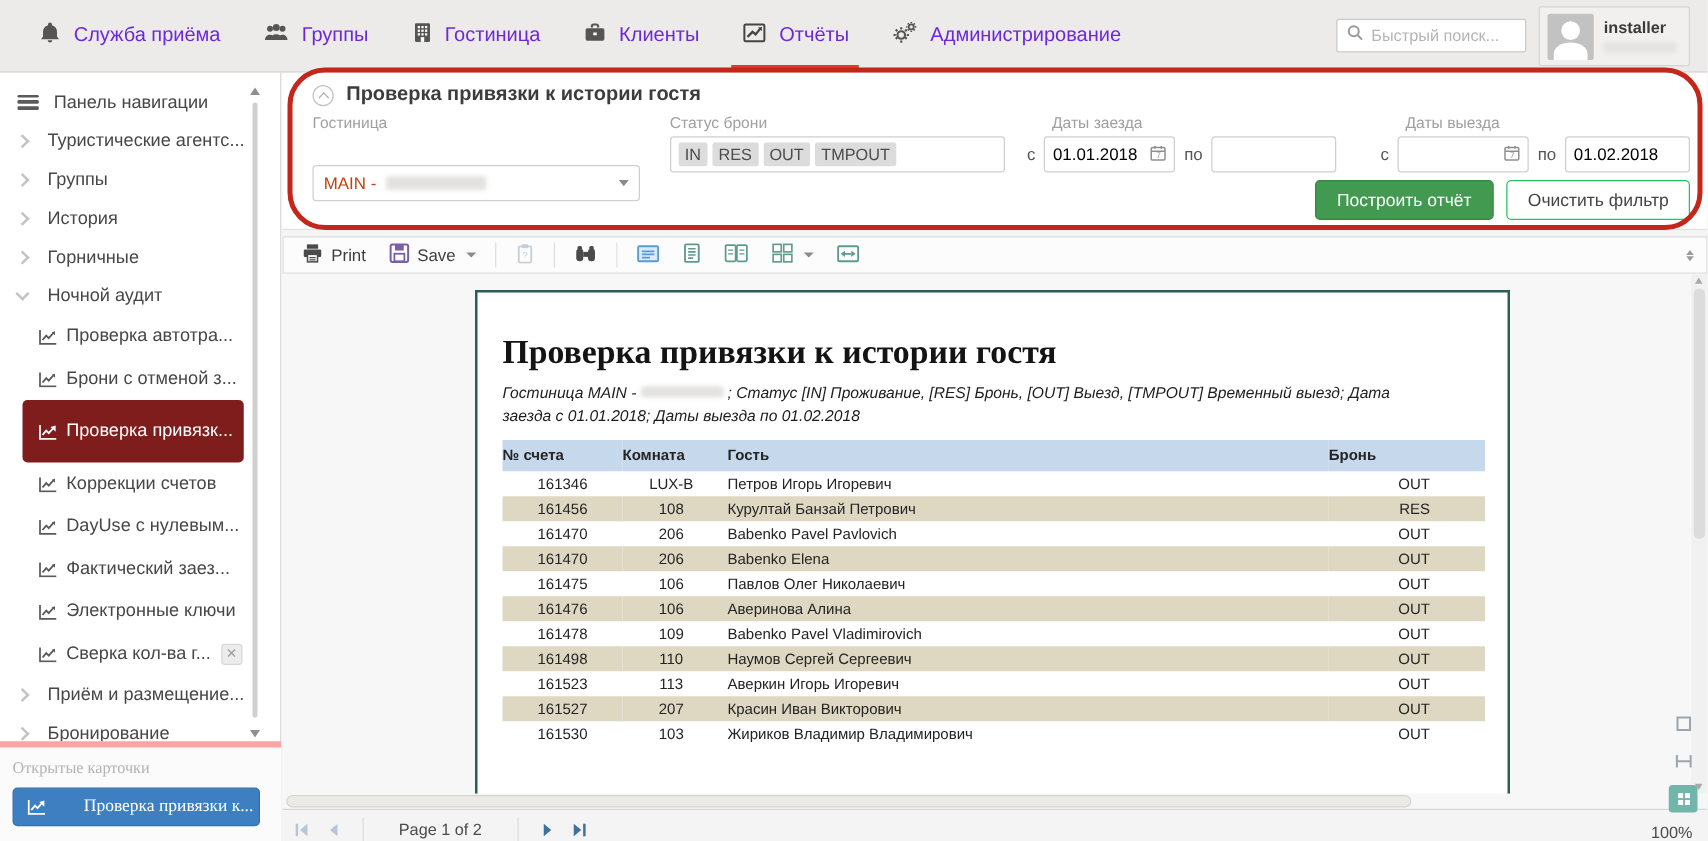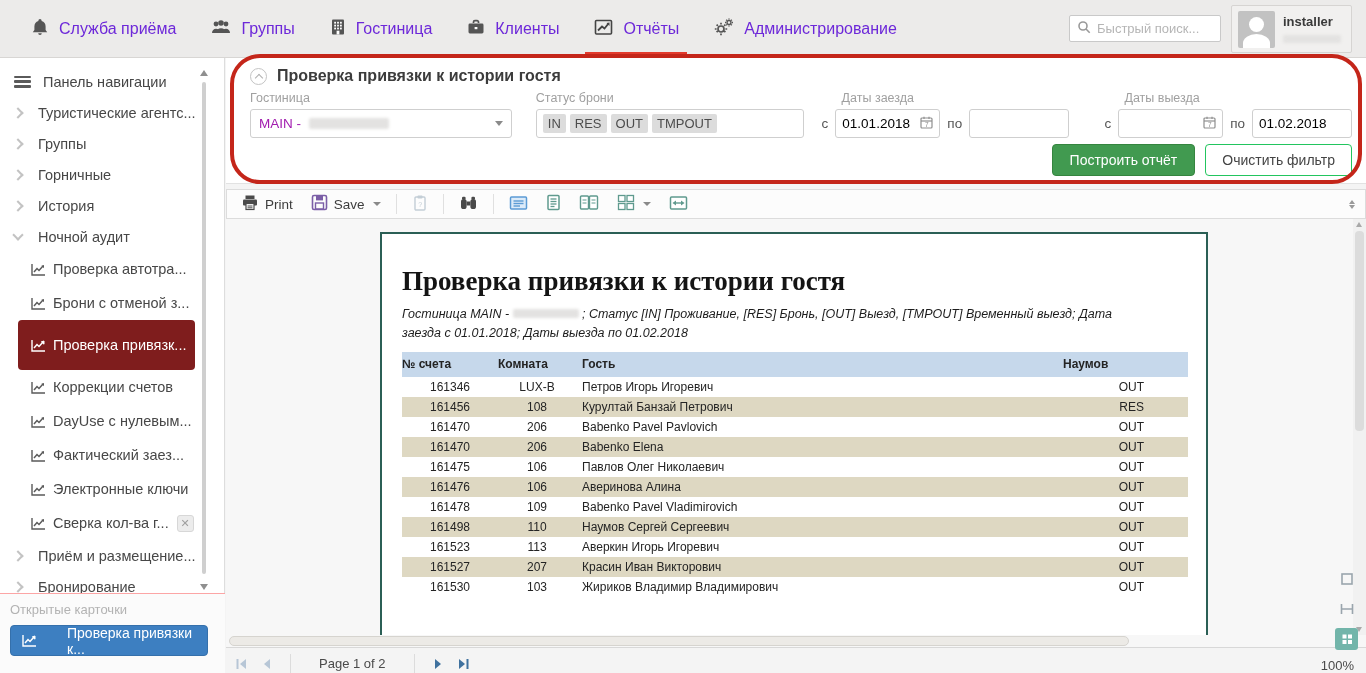--- a/index.html
+++ b/index.html
@@ -37,38 +37,38 @@
   .lvl2 { padding-left:30px; height:34px; }
   .chart-ico { margin-right:7px; flex:0 0 auto; display:inline-flex; }
   .side-item.selected { background:#7f1d1d; color:#fff; border-radius:4px; margin:0 30px 0 18px; padding-left:12px; height:50px; }
   .side-item.selected .chart-ico svg * { stroke:#fff; }
   .close-chip { margin-left:8px; width:17px; height:17px; background:#ececec; border:1px solid #d7d7d7; border-radius:3px; color:#9f9f9f; font-size:11px; line-height:15px; text-align:center; }
   .side-scroll { position:absolute; right:16px; top:12px; width:8px; height:520px; }
   .side-scroll .arr-u, .side-scroll .arr-d { position:absolute; left:0; width:0; height:0; border-left:4px solid transparent; border-right:4px solid transparent; }
   .side-scroll .arr-u { top:0; border-bottom:6px solid #8f8f8f; }
   .side-scroll .arr-d { bottom:0; border-top:6px solid #8f8f8f; }
   .side-scroll .thumb { position:absolute; left:2px; top:12px; width:4px; height:492px; background:#cfcfcf; border-radius:2px; }
-  .opencards { position:absolute; left:0; bottom:0; width:225px; height:80px; border-top:1px solid #fca5a5; background:#fbfbfb; padding:8px 0 0 10px; }
+  .opencards { position:absolute; left:0; bottom:0; width:225px; height:80px; border-top:5px solid #fca5a5; background:#fbfbfb; padding:8px 0 0 10px;font-family:Liberation Serif, serif; }
   .opencards-label { font-size:13px; color:#b3b3b3; margin-bottom:8px; }
   .opencard-btn { display:flex; align-items:center; gap:23px; width:198px; height:31px; background:#3d7fc1; border:1px solid #3570ab; border-radius:4px; color:#fff; font-size:14px; padding-left:10px; cursor:pointer; }
   .opencard-btn svg * { stroke:#fff; }
 
   
   .main { position:absolute; left:226px; top:58px; width:1140px; height:615px; }
 
   
   .filterpanel { position:relative; width:100%; height:126px; background:#fff; border-bottom:1px solid #e2e2e2; padding:9px 14px 0 24px; }
   .f-title-row { display:flex; align-items:center; gap:10px; margin-bottom:6px; }
   .collapse-ico { width:17px; height:17px; border:1.5px solid #c4c4c4; border-radius:50%; position:relative; }
   .collapse-ico::after { content:""; position:absolute; left:4.5px; top:6px; width:5px; height:5px; border-left:1.5px solid #b0b0b0; border-top:1.5px solid #b0b0b0; transform:rotate(45deg); }
   .f-title { font-size:16px; font-weight:bold; color:#3c3c3c; }
   .fields { display:flex; align-items:flex-start; }
   .fgroup { display:flex; flex-direction:column; }
   .flabel { font-size:12.5px; color:#a0a0a0; margin-bottom:4px; }
-  .selectbox { width:262px; height:29px; border:1px solid #cfcfcf; border-radius:3px; display:flex; align-items:center; padding:0 8px; font-size:13.5px; color:#a21caf; background:#fff; cursor:pointer; }
+  .selectbox { width:262px; height:29px; border:1px solid #cfcfcf; border-radius:3px; display:flex; align-items:center; padding:0 8px; font-size:13.5px; color:#c2410c; background:#fff; cursor:pointer;margin-top:23px; }
   .selectbox .caret { margin-left:auto; width:0; height:0; border-left:4px solid transparent; border-right:4px solid transparent; border-top:5px solid #8a8a8a; }
   .chipsbox { width:268px; height:29px; border:1px solid #cfcfcf; border-radius:3px; display:flex; align-items:center; gap:4px; padding:0 6px; background:#fff; }
   .chip { background:#dcdcdc; color:#4c4c4c; font-size:13px; padding:2px 5px; border-radius:2px; }
   .daterow { display:flex; align-items:center; gap:7px; }
   .prep { font-size:13.5px; color:#555; }
   .dinput { height:29px; border:1px solid #cfcfcf; border-radius:3px; display:flex; align-items:center; padding:0 6px; background:#fff; font-size:13.5px; color:#333; }
   .dinput input { border:none; outline:none; width:78px; font-size:13.5px; color:#000000; font-family:inherit; background:transparent; }
   .dinput.noicon input { width:86px; }
   .btnrow { position:absolute; right:14px; top:86px; display:flex; gap:10px; }
   .btn-green { background:#419a50; border:1px solid #35853f; color:#fff; font-size:14px; padding:7px 17px; border-radius:4px; cursor:pointer; font-family:inherit; }
@@ -226,25 +226,25 @@
       <div class="side-item">
           <span class="chev r"></span>
           <span class="lbl">Туристические агентс...</span>
         </div>
       <div class="side-item">
           <span class="chev r"></span>
           <span class="lbl">Группы</span>
         </div>
       <div class="side-item">
           <span class="chev r"></span>
+          <span class="lbl">История</span>
+        </div>
+      <div class="side-item">
+          <span class="chev r"></span>
           <span class="lbl">Горничные</span>
-        </div>
-      <div class="side-item">
-          <span class="chev r"></span>
-          <span class="lbl">История</span>
         </div>
       <div class="side-item">
           <span class="chev d"></span>
           <span class="lbl">Ночной аудит</span>
         </div>
       <div class="side-item lvl2">
           <span class="chart-ico">
             <svg width="16" height="13" viewBox="0 0 16 13">
               <path d="M2 1v11h13" fill="none" stroke="#5a5a5a" stroke-width="1.4"></path>
               <polyline points="4,9 7,5.5 9,7.5 13,3" fill="none" stroke="#5a5a5a" stroke-width="1.5"></polyline>
@@ -525,21 +525,21 @@
           <span>Гостиница MAIN -</span>
           <span class="redact" style="width:66px;height:9px;"></span>
           <span>; Статус [IN] Проживание, [RES] Бронь, [OUT] Выезд, [TMPOUT] Временный выезд; Дата заезда с 01.01.2018; Даты выезда по 01.02.2018</span>
         </div>
         <table class="report">
           <thead>
             <tr>
               <th class="c-acc">№ счета</th>
               <th class="c-room">Комната</th>
               <th class="c-guest">Гость</th>
-              <th class="c-status">Наумов</th>
+              <th class="c-status">Бронь</th>
             </tr>
           </thead>
           <tbody>
             <tr>
                 <td class="c-acc">161346</td>
                 <td class="c-room">LUX-B</td>
                 <td class="c-guest">Петров Игорь Игоревич</td>
                 <td class="c-status">OUT</td>
               </tr>
             <tr class="beige">

